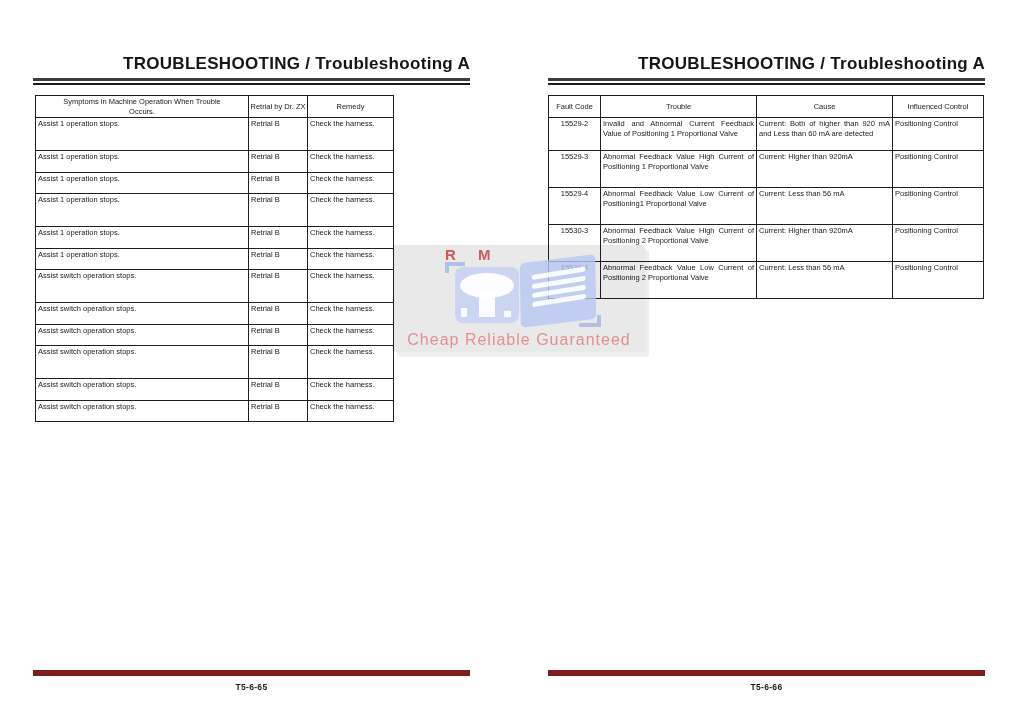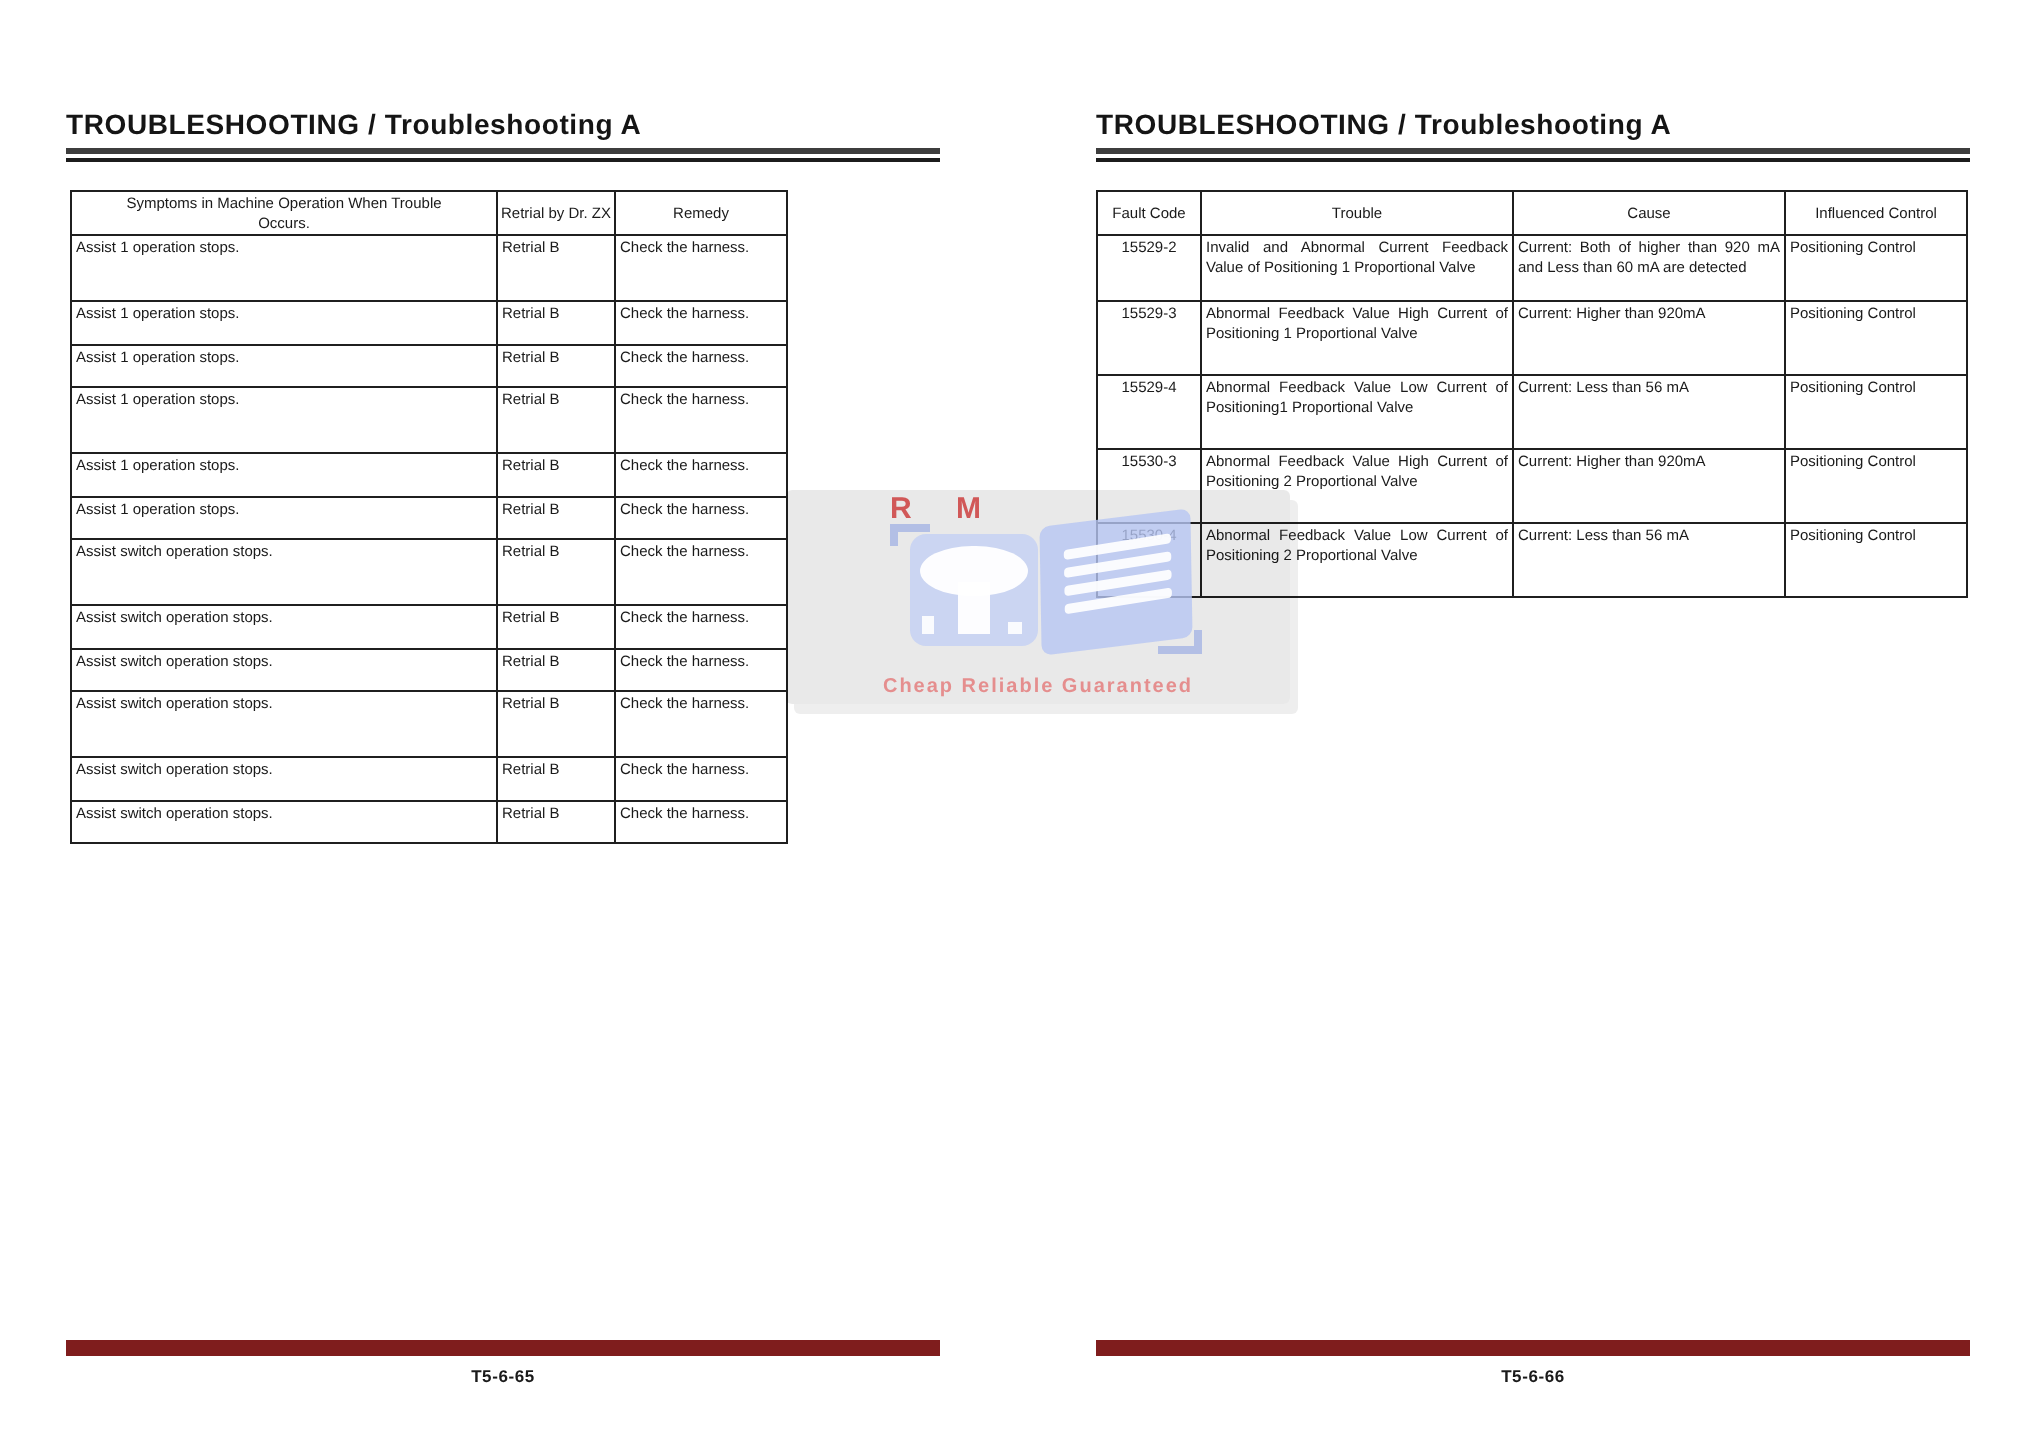--- a/index.html
+++ b/index.html
@@ -3,42 +3,42 @@
 <meta charset="utf-8">
 <style>
   * { margin:0; padding:0; box-sizing:border-box; }
   html,body { width:1020px; height:725px; background:#ffffff; overflow:hidden;
               font-family:"Liberation Sans", sans-serif; color:#1a1a1a; position:relative; }
 
   .page { position:absolute; top:0; width:437px; height:725px; }
   .page-left  { left:33px; }
   .page-right { left:548px; }
 
-  .page-title { margin-top:54px; text-align:left; font-weight:bold;
-                font-size:14px; letter-spacing:.3px; color:#151515; }
+  .page-title { margin-top:54px; text-align:right; font-weight:bold;
+                font-size:17px; letter-spacing:.3px; color:#151515; }
   .title-rule { margin-top:4px; height:7px; border-top:3px solid #3d3d3d;
                 border-bottom:2px solid #1c1c1c; }
 
   table { border-collapse:collapse; table-layout:fixed; position:absolute; top:95px; }
   .tbl-left  { left:2px; width:358px; }
   .tbl-right { left:0;   width:435px; }
   td, th { border:1px solid #1f1f1f; vertical-align:top;
            font-size:7.5px; line-height:9.5px; padding:1px 2px 0 2px;
            overflow:hidden; font-weight:normal; }
   th { vertical-align:middle; text-align:center; height:22px; padding:1px; }
   th .hwrap { display:inline-block; max-width:170px; }
   tr.tall  td { height:33px; }
   tr.short td { height:21.5px; }
   tr.r-tall  td { height:33px; }
   tr.r-short td { height:37px; }
   td.fc  { text-align:center; padding-right:2px; }
   td.just { text-align:justify; }
 
   .footer { position:absolute; top:670px; left:0; width:100%;
-            border-top:8px solid #7f1d1d; text-align:center; }
+            border-top:6px solid #7f1d1d; text-align:center; }
   .footer .pn { display:inline-block; margin-top:4px; font-weight:bold;
                 font-size:8.5px; letter-spacing:.3px; }
 
   
   .watermark { position:absolute; left:393px; top:245px; width:252px; height:107px;
                z-index:5; pointer-events:none; background:rgba(0,0,0,0.085);
                border-radius:3px; box-shadow:4px 5px 0 rgba(0,0,0,0.065);padding-left:28px; }
   .wm-brand { position:absolute; top:1px; left:52px; font-size:15px; font-weight:bold;
               color:rgba(205,62,62,0.85); letter-spacing:9px; }
   .wm-br-tl { position:absolute; left:52px; top:17px; width:20px; height:11px;
@@ -56,21 +56,21 @@
   .wm-tile .dot-l { position:absolute; left:6px; bottom:6px; width:6px; height:9px;
                     background:rgba(255,255,255,0.9); }
   .wm-tile .dot-r { position:absolute; right:8px; bottom:6px; width:7px; height:6px;
                     background:rgba(255,255,255,0.9); }
   .wm-book { position:absolute; left:127px; top:14px; width:76px; height:64px;
              background:rgba(182,198,242,0.8); border-radius:5px;
              transform:rotate(-7deg) skewX(-6deg); padding-top:8px; }
   .wm-book .line { height:5px; background:rgba(255,255,255,0.92);
                    margin:4px 10px 0 12px; border-radius:2px; transform:skewY(-2deg); }
   .wm-tagline { position:absolute; bottom:3px; left:0; width:100%; text-align:center;
-                font-size:10px; font-weight:bold; letter-spacing:1px;
+                font-size:16px; font-weight:normal; letter-spacing:1px;
                 color:rgba(228,126,126,0.85); }
 </style>
 </head>
 <body>
 
 <div class="page page-left">
   <div class="page-title">TROUBLESHOOTING / Troubleshooting A</div>
   <div class="title-rule"></div>
 
   <table class="tbl-left">

